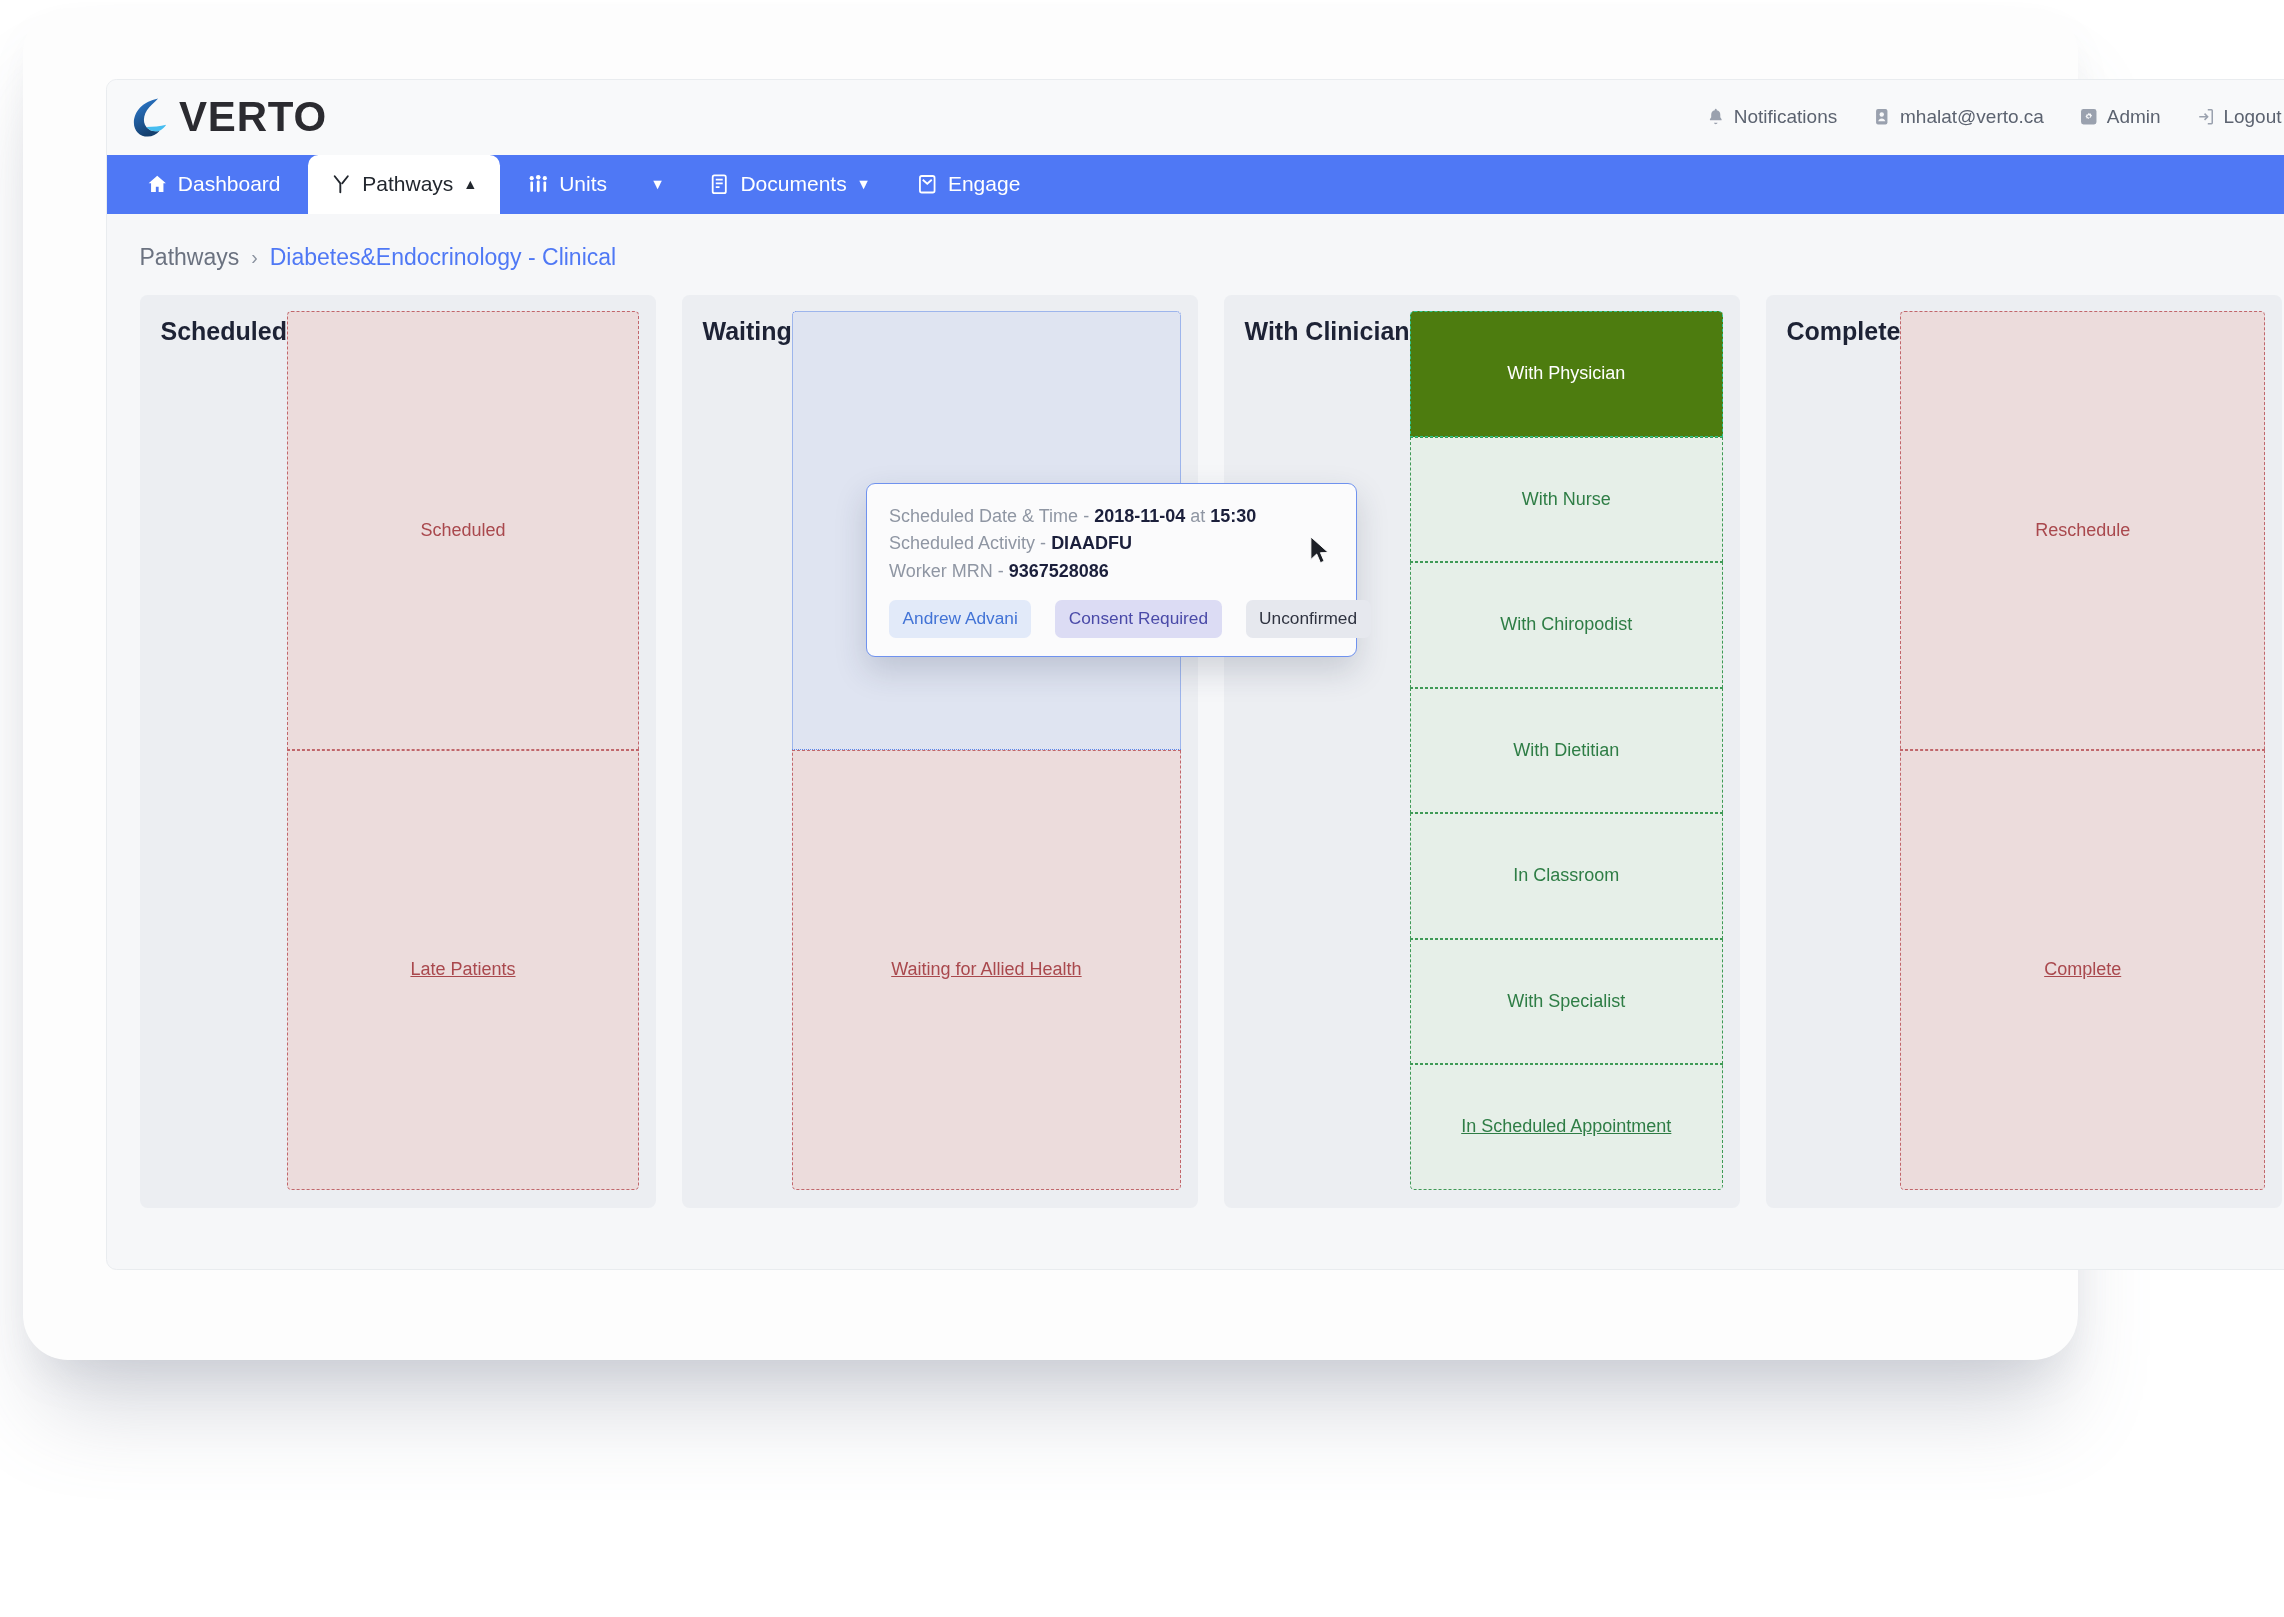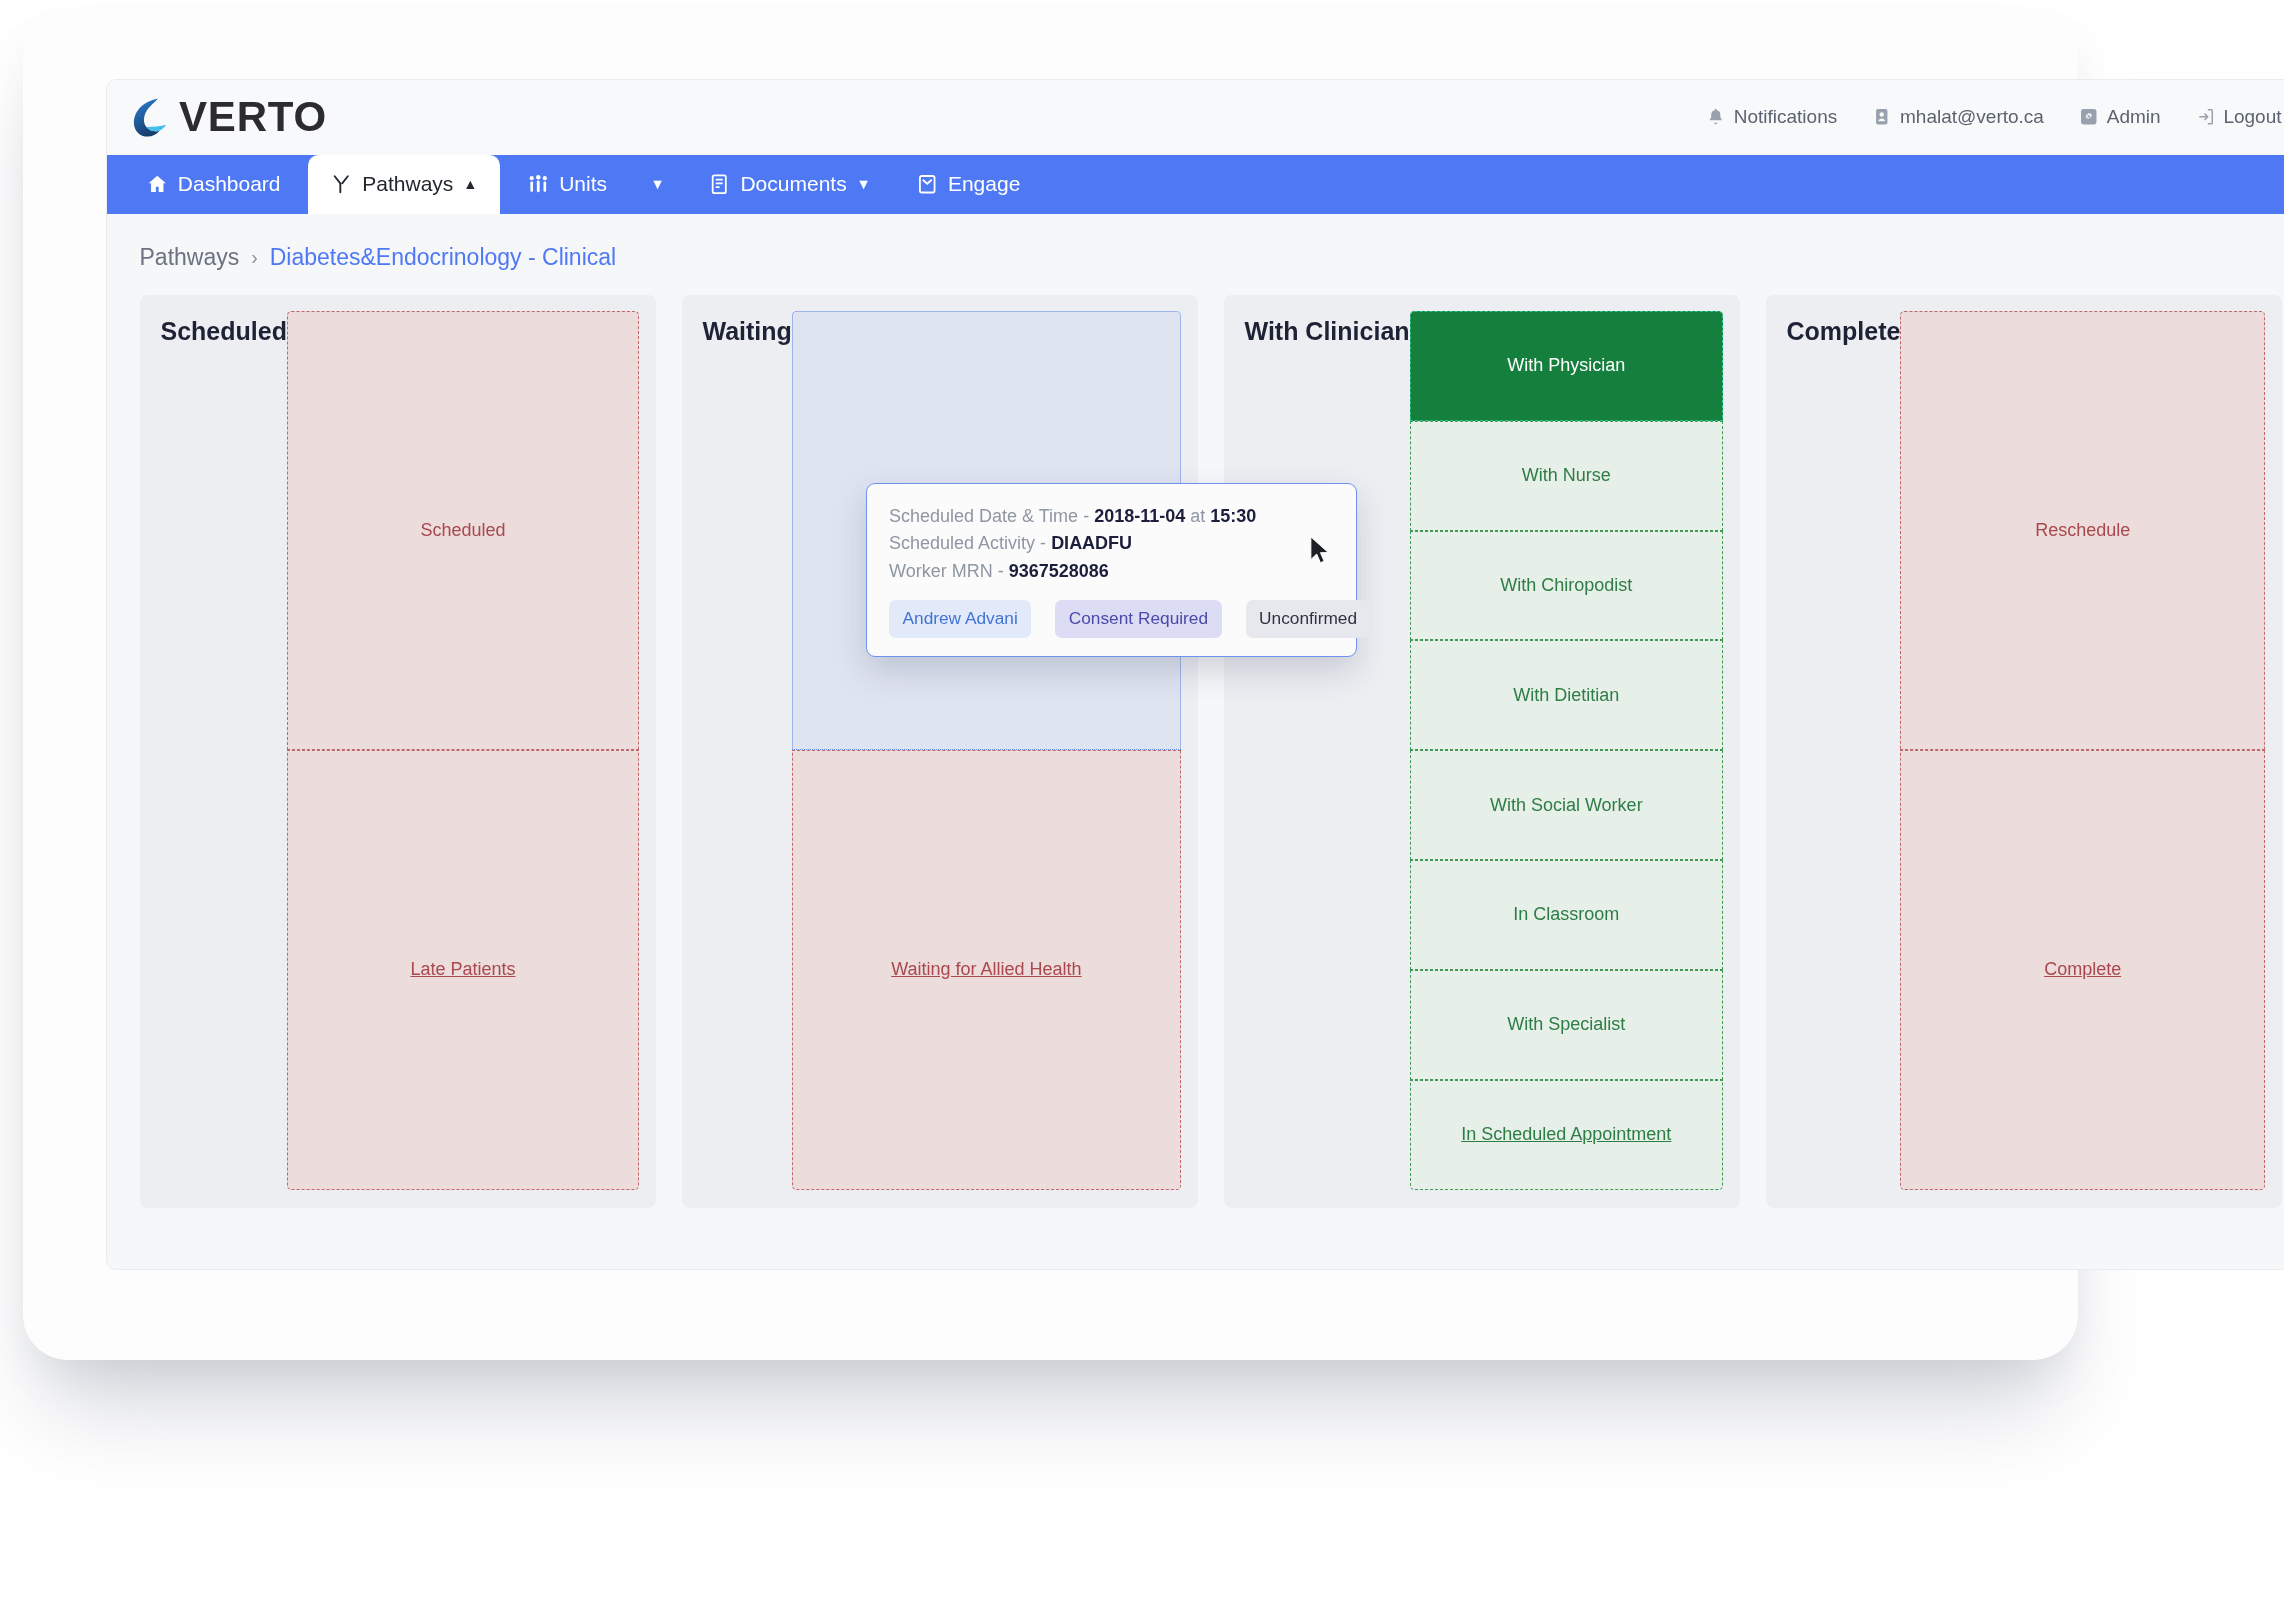--- a/index.html
+++ b/index.html
@@ -127,21 +127,21 @@
     color: #4571d6;
   }
   
   .zone.green {
     background: #e6efe8;
     border: 1.5px dashed #3f9a56;
     color: #2e7d45;
   }
   
   .zone.green-active {
-    background: #15803d;
+    background: #4d7c0f;
     border: 1.5px dashed #2ec48d;
     color: #ffffff;
   }
 
   .zone.stack-top    { border-bottom-width: 0.8px; border-radius: 4.5px 4.5px 0 0; }
   .zone.stack-mid    { border-top-width: 0.8px; border-bottom-width: 0.8px; border-radius: 0; }
   .zone.stack-bottom { border-top-width: 0.8px; border-radius: 0 0 4.5px 4.5px; text-decoration: underline; }
 
   
   .patient-popup {
@@ -345,23 +345,20 @@
           <div class="zone green stack-mid" style="flex:1">
             <span class="zone-label">With Nurse</span>
           </div>
           <div class="zone green stack-mid" style="flex:1">
             <span class="zone-label">With Chiropodist</span>
           </div>
           <div class="zone green stack-mid" style="flex:1">
             <span class="zone-label">With Dietitian</span>
           </div>
           <div class="zone green stack-mid" style="flex:1">
-            <span class="zone-label">With Social Worker</span>
-          </div>
-          <div class="zone green stack-mid" style="flex:1">
             <span class="zone-label">In Classroom</span>
           </div>
           <div class="zone green stack-mid" style="flex:1">
             <span class="zone-label">With Specialist</span>
           </div>
           <div class="zone green stack-bottom" style="flex:1">
             <span class="zone-label">In Scheduled Appointment</span>
           </div>
         </div>
       </div>

